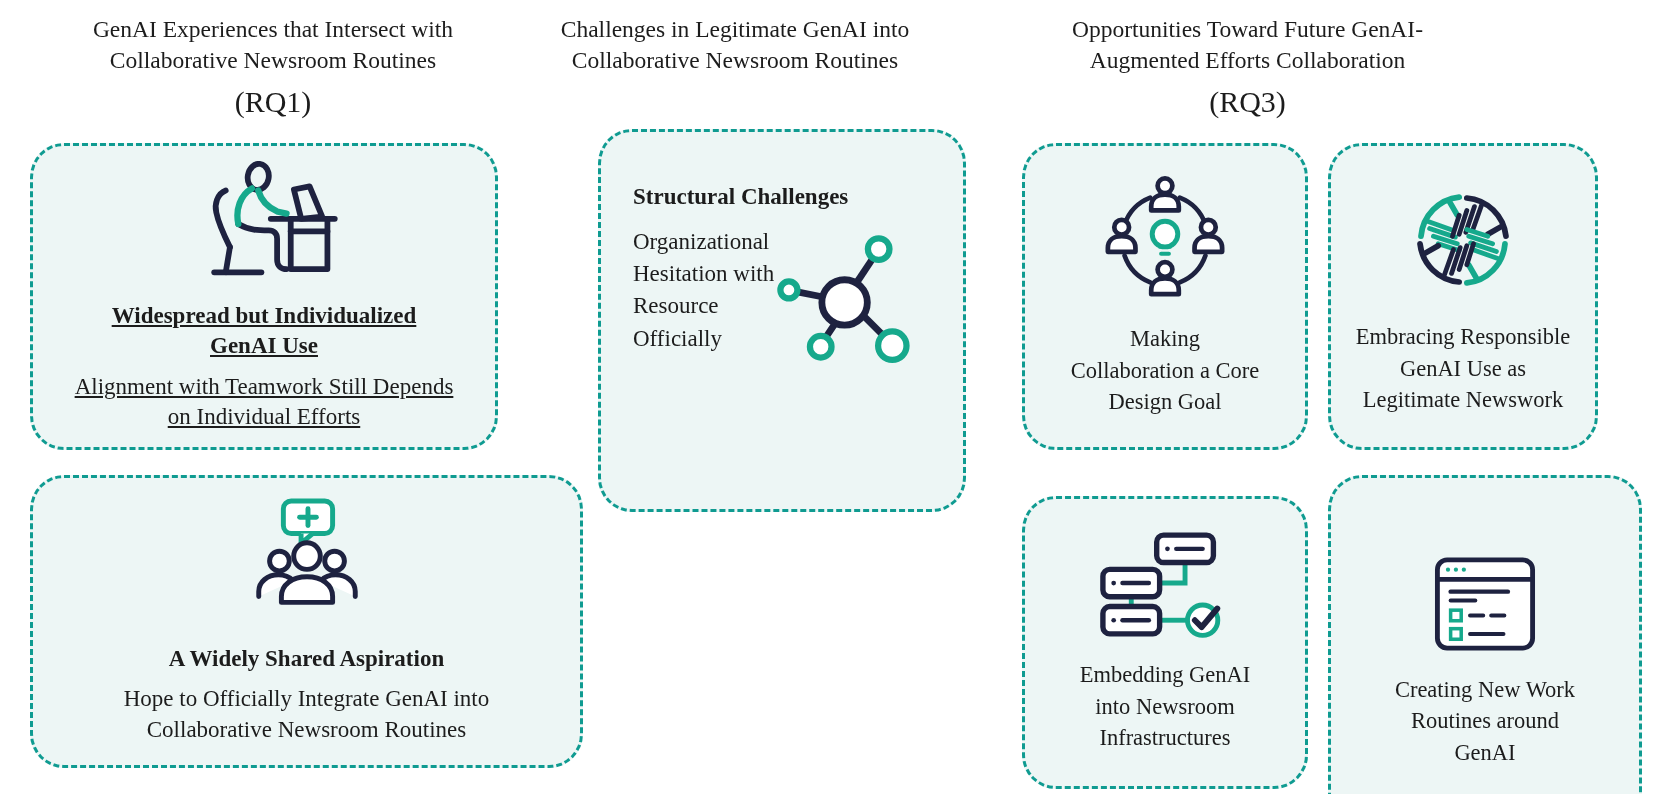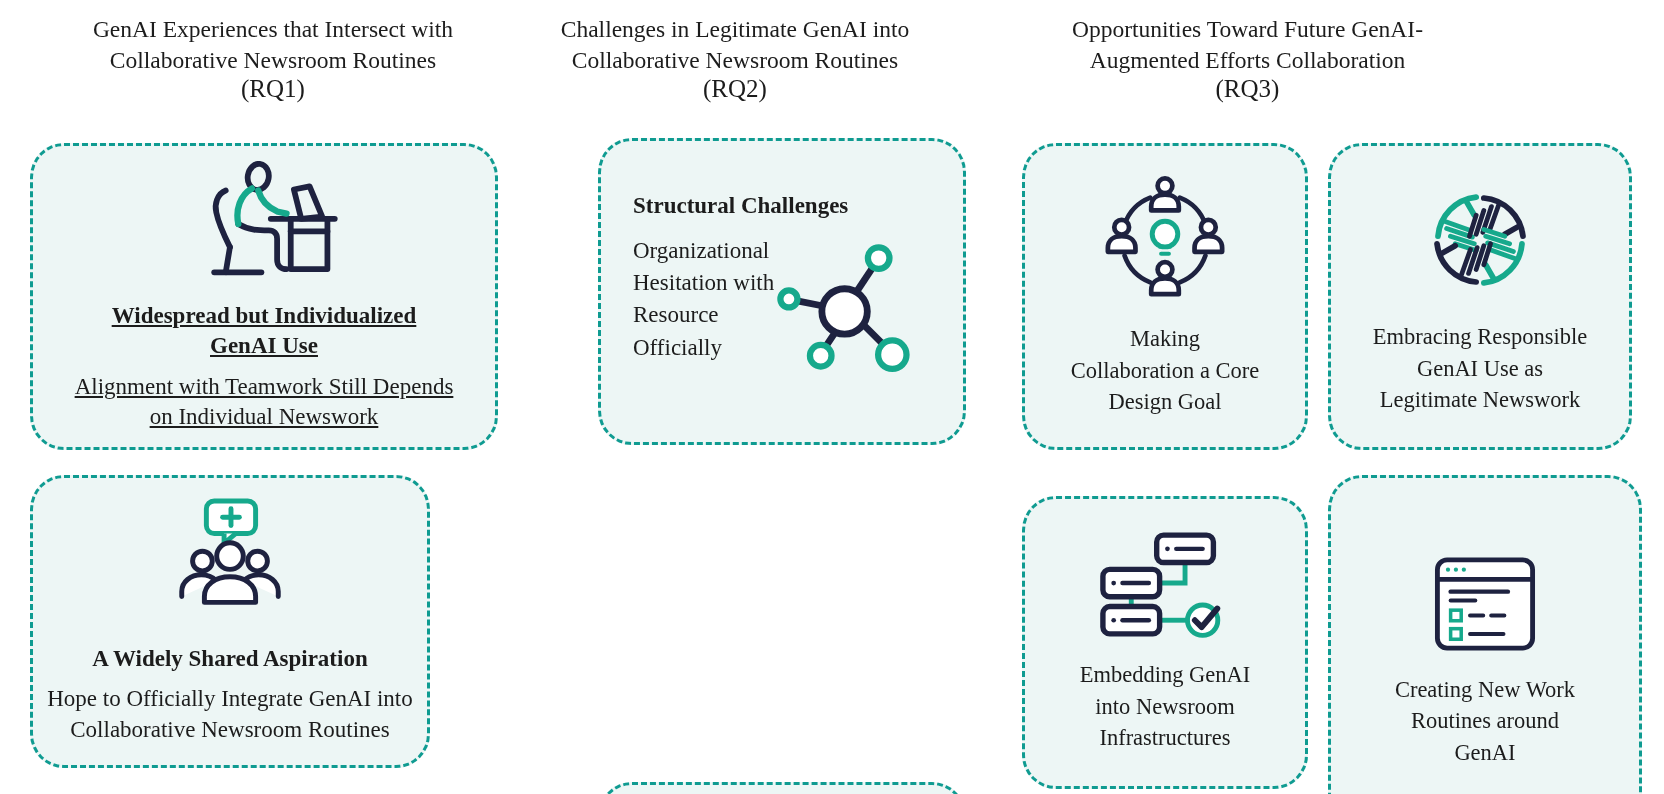--- a/index.html
+++ b/index.html
@@ -3,21 +3,21 @@
 <meta charset="utf-8">
 <style>
   html,body{margin:0;padding:0;}
   body{
     width:1664px;height:794px;background:#ffffff;position:relative;overflow:hidden;
     font-family:"Liberation Serif","DejaVu Serif",serif;color:#1c1c1c;
     -webkit-font-smoothing:antialiased;
   }
   .col-header{position:absolute;top:14px;text-align:center;}
   .col-title{font-size:23.5px;line-height:1.3;white-space:pre-line;}
-  .rq{font-size:25px;}
+  .rq{font-size:30px;margin-top:10px;}
   .card{
     position:absolute;box-sizing:border-box;background:#edf6f5;
     border:3px dashed #0f9b91;border-radius:34px;
   }
   .center-card{display:flex;flex-direction:column;align-items:center;justify-content:center;
     text-align:center;padding:16px 12px;}
   .icon{display:block;line-height:0;}
   .c-title{font-weight:bold;font-size:23px;line-height:1.32;white-space:pre-line;margin-top:16px;}
   .c-sub{font-size:23px;line-height:1.32;white-space:pre-line;margin-top:10px;}
   .left-card{position:relative;padding:52px 30px 0 32px;}
@@ -30,21 +30,20 @@
 <body>
 
 <div class="col-header" style="left:30px;width:486px;">
   <div class="col-title">GenAI Experiences that Intersect with
 Collaborative Newsroom Routines</div>
   <div class="rq">(RQ1)</div>
 </div>
 <div class="col-header" style="left:530px;width:410px;">
   <div class="col-title">Challenges in Legitimate GenAI into
 Collaborative Newsroom Routines</div>
-  <div class="rq">(RQ2)</div>
 </div>
 <div class="col-header" style="left:1020px;width:455px;">
   <div class="col-title">Opportunities Toward Future GenAI-
 Augmented Efforts Collaboration</div>
   <div class="rq">(RQ3)</div>
 </div>
 
 <div class="card center-card" style="left:30px;top:143px;width:468px;height:307px;text-decoration:underline;">
   <span class="icon">
     <svg width="152" height="124" viewBox="0 0 145 118">
@@ -61,24 +60,24 @@
       </g>
       <g fill="none" stroke="#16a98c" stroke-width="6" stroke-linecap="round">
         <path d="M61,26 C50,32 45,46 48,60"></path>
         <path d="M67,28 C70,38 76,44 85,48 L94,50"></path>
       </g>
     </svg>
   </span>
   <div class="c-title">Widespread but Individualized
 GenAI Use</div>
   <div class="c-sub">Alignment with Teamwork Still Depends
-on Individual Newswork</div>
-</div>
-
-<div class="card center-card" style="left:30px;top:475px;width:400px;height:293px;">
+on Individual Efforts</div>
+</div>
+
+<div class="card center-card" style="left:30px;top:475px;width:553px;height:293px;">
   <span class="icon">
     <svg width="122" height="130" viewBox="0 0 122 132">
       <rect x="37" y="3" width="50" height="33" rx="8" fill="#ffffff" stroke="#16a98c" stroke-width="5" stroke-linejoin="round"></rect>
       <path d="M55,36 V46 L67,36" fill="#ffffff" stroke="#16a98c" stroke-width="5" stroke-linejoin="round"></path>
       <g stroke="#16a98c" stroke-width="5" stroke-linecap="round" fill="none">
         <path d="M62,11 V28"></path>
           <path d="M53.5,19.5 H70.5"></path>
       </g>
       <g fill="#ffffff" stroke="#1e2240" stroke-width="5" stroke-linecap="round" stroke-linejoin="round">
         <circle cx="33" cy="64" r="10"></circle>
@@ -88,21 +87,21 @@
         <circle cx="61" cy="59" r="13.5"></circle>
         <path d="M35,106 V100 C35,88 46,80 61,80 C76,80 87,88 87,100 V106 Z"></path>
       </g>
     </svg>
   </span>
   <div class="c-title">A Widely Shared Aspiration</div>
   <div class="c-sub">Hope to Officially Integrate GenAI into
 Collaborative Newsroom Routines</div>
 </div>
 
-<div class="card left-card" style="left:598px;top:138px;width:368px;height:307px;">
+<div class="card left-card" style="left:598px;top:129px;width:368px;height:383px;">
   <div class="l-title">Structural Challenges</div>
   <div class="l-body">Organizational
 Hesitation with
 Resource
 Officially</div>
   <span class="abs-icon" style="right:40px;top:100px;">
     <svg width="150" height="150" viewBox="0 0 132 132">
       <g stroke="#1e2240" stroke-width="6" stroke-linecap="round">
         <path d="M43,57 L18,52"></path>
         <path d="M74,44 L90,20"></path>
@@ -145,21 +144,21 @@
       </g>
       <circle cx="66" cy="60" r="13" fill="#ffffff" stroke="#16a98c" stroke-width="5"></circle>
       <path d="M61,73 H71 M62,80 H70" stroke="#16a98c" stroke-width="4" stroke-linecap="round" fill="none"></path>
     </svg>
   </span>
   <div class="r3-label">Making
 Collaboration a Core
 Design Goal</div>
 </div>
 
-<div class="card center-card" style="left:1328px;top:143px;width:304px;height:307px;text-align:center;">
+<div class="card center-card" style="left:1328px;top:143px;width:270px;height:307px;text-align:center;">
   <span class="icon">
     <svg width="126" height="126" viewBox="0 0 132 132">
       <g fill="none" stroke="#16a98c" stroke-width="6" stroke-linecap="round">
         <path d="M62,21 A45,45 0 0 0 22,62"></path>
         <path d="M52,26 L60,40"></path>
         <path d="M28,46 L56,56 M31,54 L58,63 M35,62 L60,70 M40,70 L62,77" stroke-width="5"></path>
       </g>
       <g fill="none" stroke="#1e2240" stroke-width="6" stroke-linecap="round" transform="rotate(90 66 66)">
         <path d="M62,21 A45,45 0 0 0 22,62"></path>
         <path d="M52,26 L60,40"></path>

